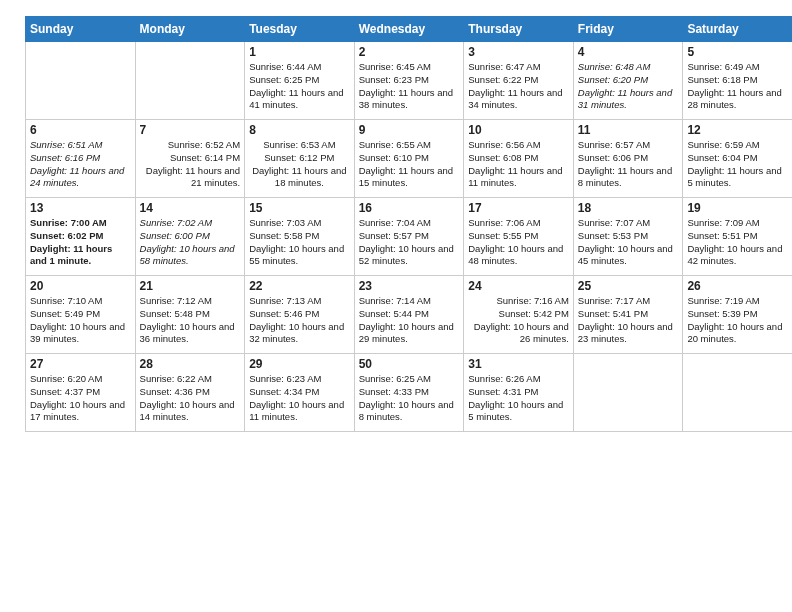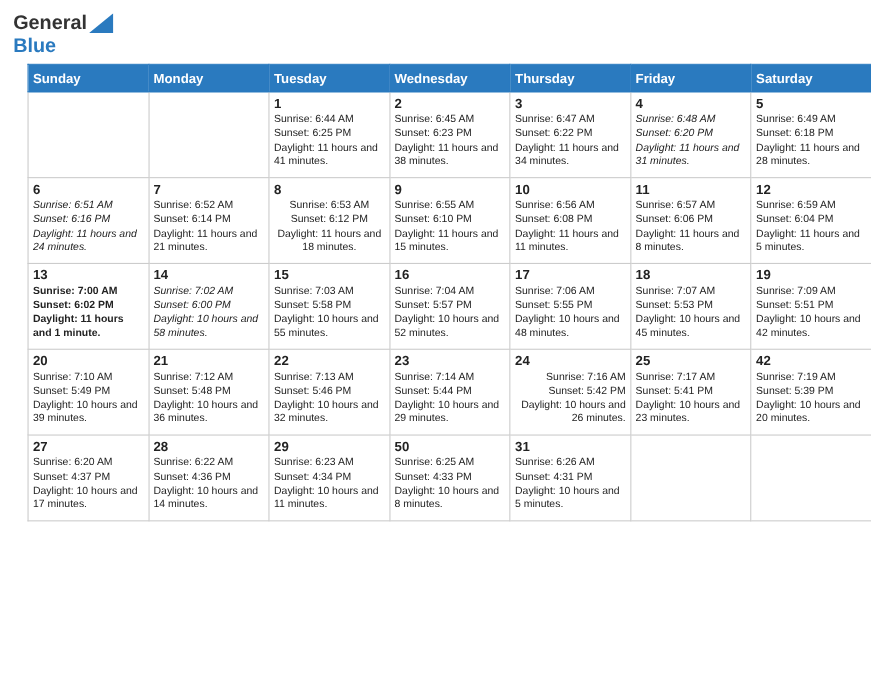--- a/index.html
+++ b/index.html
@@ -79,29 +79,20 @@
       font-size: 9.5px;
       line-height: 1.35;
       color: #222;
     }
   </style>
 </head>
 <body>
 
 <div class="container">
   <div class="header">
-    <div class="logo">
-      <div style="display:flex;align-items:center;">
-        <span style="font-size:18px;font-weight:bold;color:#333;">General</span>
-        <svg width="22" height="18" viewBox="0 0 22 18" style="margin-left:2px;">
-          <polygon points="0,18 22,0 22,18" fill="#2a7abf"></polygon>
-        </svg>
-      </div>
-      <span style="font-size:18px;font-weight:bold;color:#2a7abf;">Blue</span>
-    </div>
   </div>
 
   <table>
     <thead>
       <tr>
         <th>Sunday</th>
         <th>Monday</th>
         <th>Tuesday</th>
         <th>Wednesday</th>
         <th>Thursday</th>
@@ -146,21 +137,21 @@
         </tr>
         <tr>
           <td>
             <span class="day-number">6</span>
             <div class="day-info" style="white-space: pre-line; font-style: italic;">Sunrise: 6:51 AM
 Sunset: 6:16 PM
 Daylight: 11 hours and 24 minutes.</div>
           </td>
           <td>
             <span class="day-number">7</span>
-            <div class="day-info" style="white-space: pre-line;">Sunrise: 6:52 AM
+            <div class="day-info" style="white-space: pre-line; text-align: right;">Sunrise: 6:52 AM
 Sunset: 6:14 PM
 Daylight: 11 hours and 21 minutes.</div>
           </td>
           <td>
             <span class="day-number">8</span>
             <div class="day-info" style="white-space: pre-line; text-align: center;">Sunrise: 6:53 AM
 Sunset: 6:12 PM
 Daylight: 11 hours and 18 minutes.</div>
           </td>
           <td>
@@ -263,21 +254,21 @@
 Sunset: 5:42 PM
 Daylight: 10 hours and 26 minutes.</div>
           </td>
           <td>
             <span class="day-number">25</span>
             <div class="day-info" style="white-space: pre-line;">Sunrise: 7:17 AM
 Sunset: 5:41 PM
 Daylight: 10 hours and 23 minutes.</div>
           </td>
           <td>
-            <span class="day-number">42</span>
+            <span class="day-number">26</span>
             <div class="day-info" style="white-space: pre-line;">Sunrise: 7:19 AM
 Sunset: 5:39 PM
 Daylight: 10 hours and 20 minutes.</div>
           </td>
         </tr>
         <tr>
           <td>
             <span class="day-number">27</span>
             <div class="day-info" style="white-space: pre-line;">Sunrise: 6:20 AM
 Sunset: 4:37 PM

